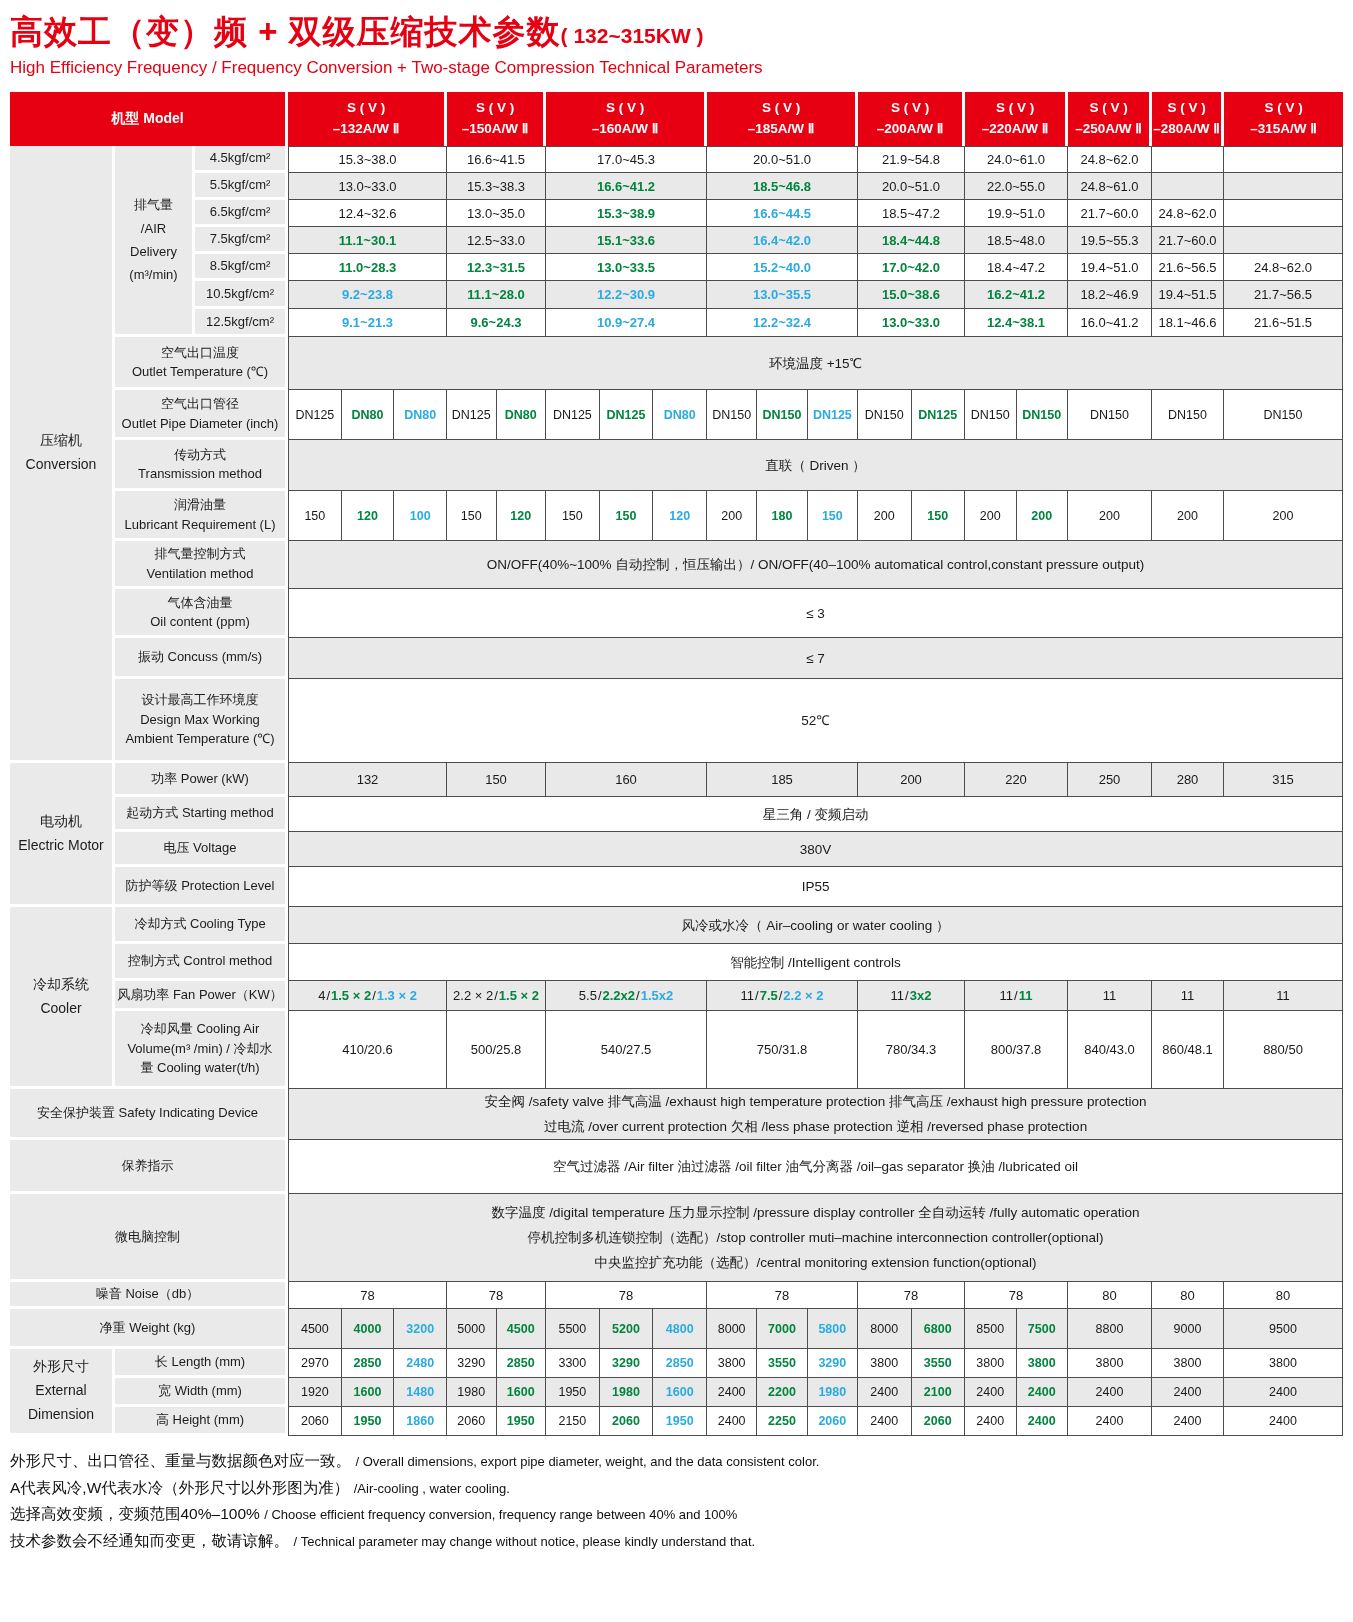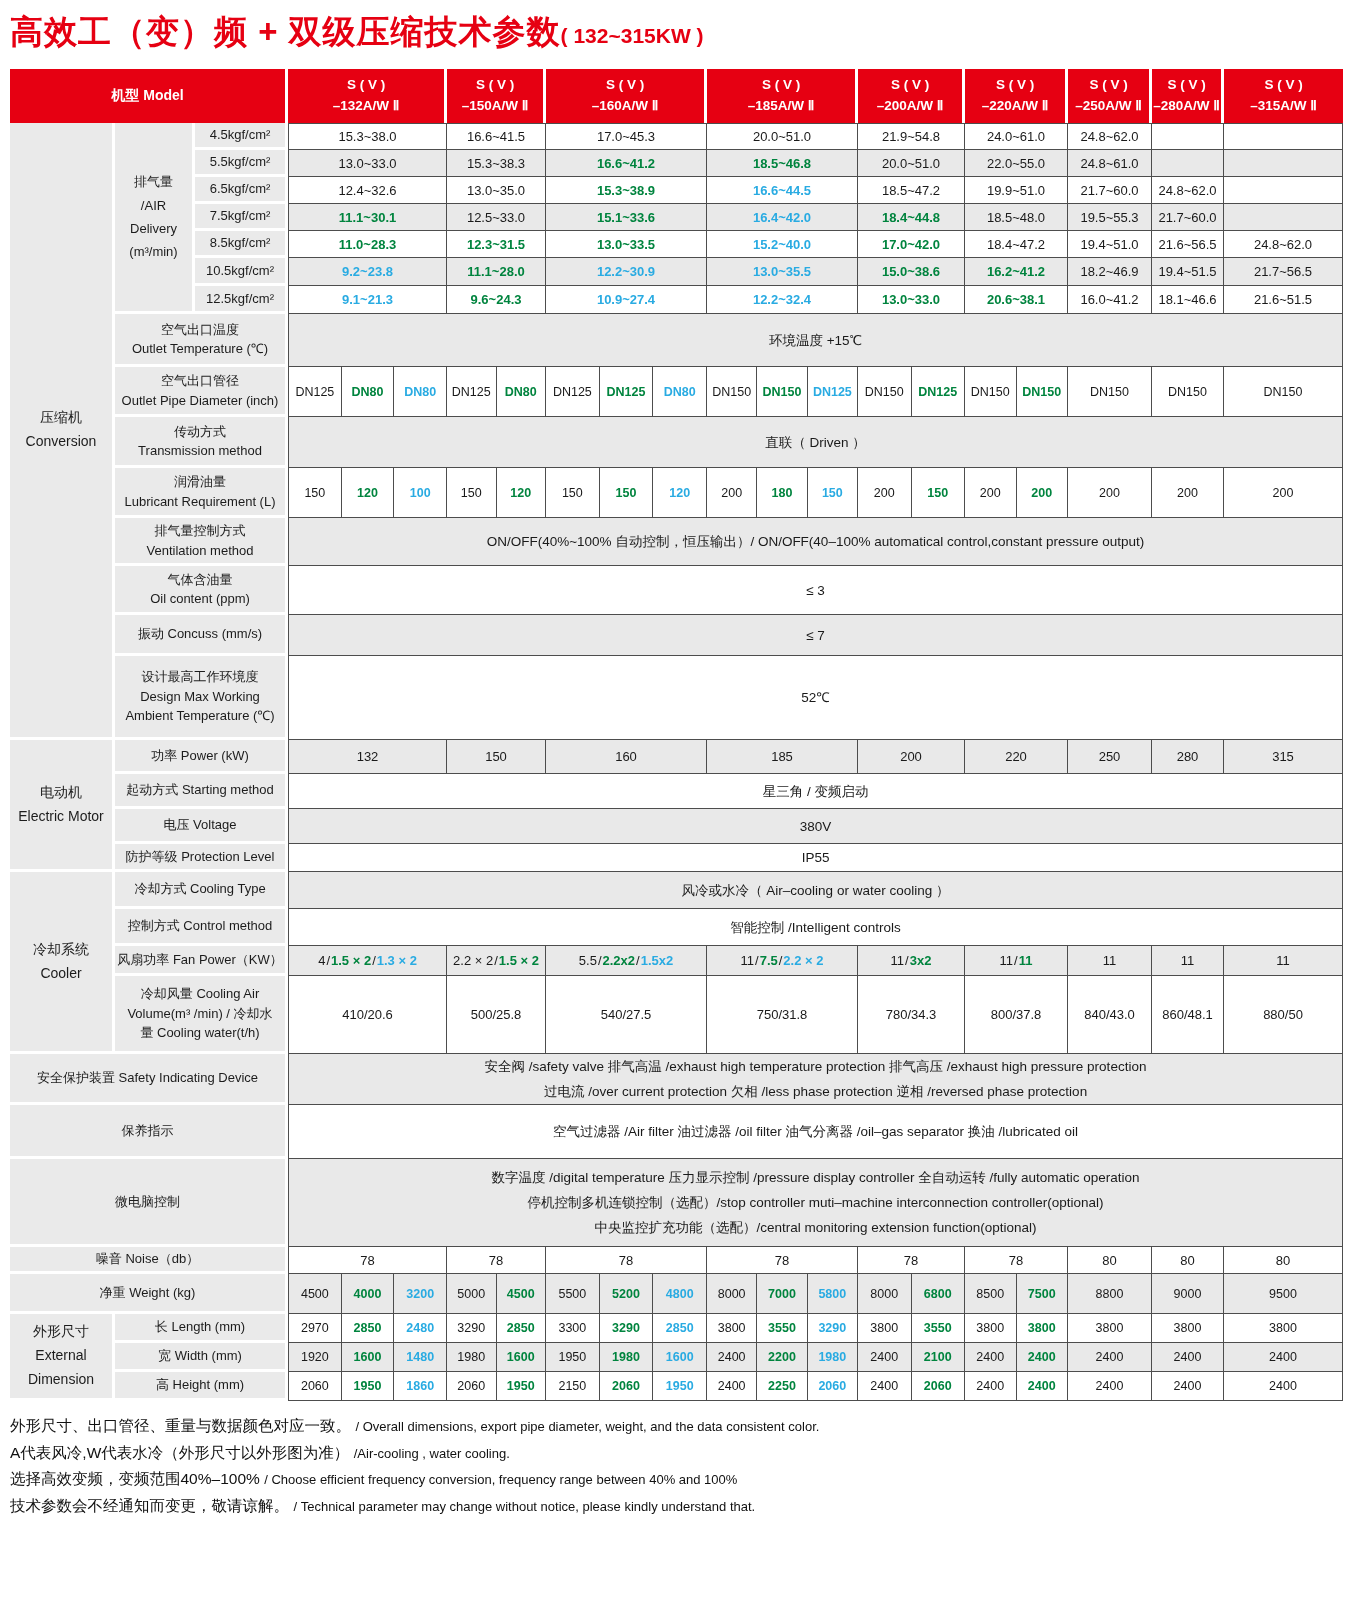--- a/index.html
+++ b/index.html
@@ -45,20 +45,21 @@
   .note-en{font-size:13px;}
 </style>
 </head>
 <body>
 
 <div class="page">
   <div class="title-row">
     <span class="t-zh">高效工（变）频 + 双级压缩技术参数</span>
       <span class="t-range">( 132~315KW )</span>
   </div>
+  <div class="subtitle">High Efficiency Frequency / Frequency Conversion + Two-stage Compression Technical Parameters</div>
 
   <table id="spec-table">
     <colgroup id="cols">
         <col style="width: 105px;">
         <col style="width: 80px;">
         <col style="width: 93px;">
         <col style="width: 159px;">
         <col style="width: 99px;">
         <col style="width: 161px;">
         <col style="width: 151px;">
@@ -204,21 +205,21 @@
         </tr>
         <tr style="height: 28px;">
           <td class="g lab" colspan="1">
             <div>12.5kgf/cm²</div>
           </td>
           <td class="d dl"><span class="v-b">9.1~21.3</span></td>
           <td class="d"><span class="v-g">9.6~24.3</span></td>
           <td class="d"><span class="v-b">10.9~27.4</span></td>
           <td class="d"><span class="v-b">12.2~32.4</span></td>
           <td class="d"><span class="v-g">13.0~33.0</span></td>
-          <td class="d"><span class="v-g">20.6~38.1</span></td>
+          <td class="d"><span class="v-g">12.4~38.1</span></td>
           <td class="d"><span class="v-k">16.0~41.2</span></td>
           <td class="d"><span class="v-k">18.1~46.6</span></td>
           <td class="d"><span class="v-k">21.6~51.5</span></td>
         </tr>
         <tr class="alt" style="height: 53px; margin-left: 20px;">
           <td class="g lab" colspan="2">
             <div>空气出口温度</div>
             <div>Outlet Temperature (℃)</div>
           </td>
           <td class="d dl span-v" colspan="9">
@@ -489,21 +490,21 @@
           </td>
         </tr>
         <tr class="alt" style="height: 35px;">
           <td class="g lab" colspan="2">
             <div>电压 Voltage</div>
           </td>
           <td class="d dl span-v" colspan="9">
             <div class="sl">380V</div>
           </td>
         </tr>
-        <tr style="height: 28px;">
+        <tr style="height: 40px;">
           <td class="g lab" colspan="2">
             <div>防护等级 Protection Level</div>
           </td>
           <td class="d dl span-v" colspan="9">
             <div class="sl">IP55</div>
           </td>
         </tr>
         <tr class="alt" style="height: 37px;">
           <td class="g cat" rowspan="4">
             <div>冷却系统</div>

